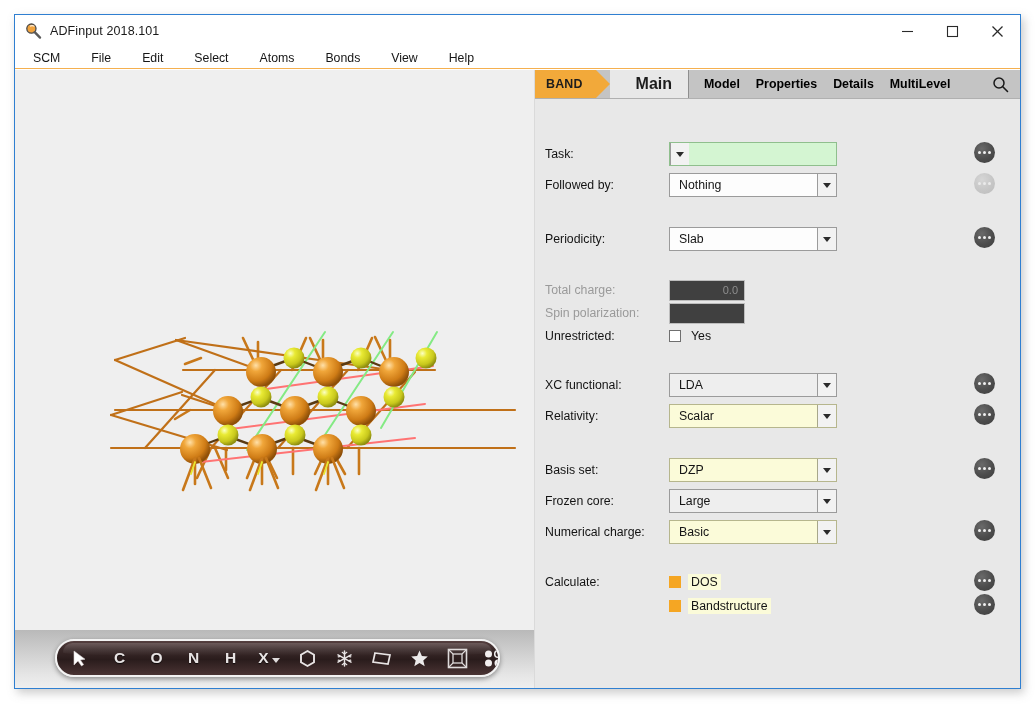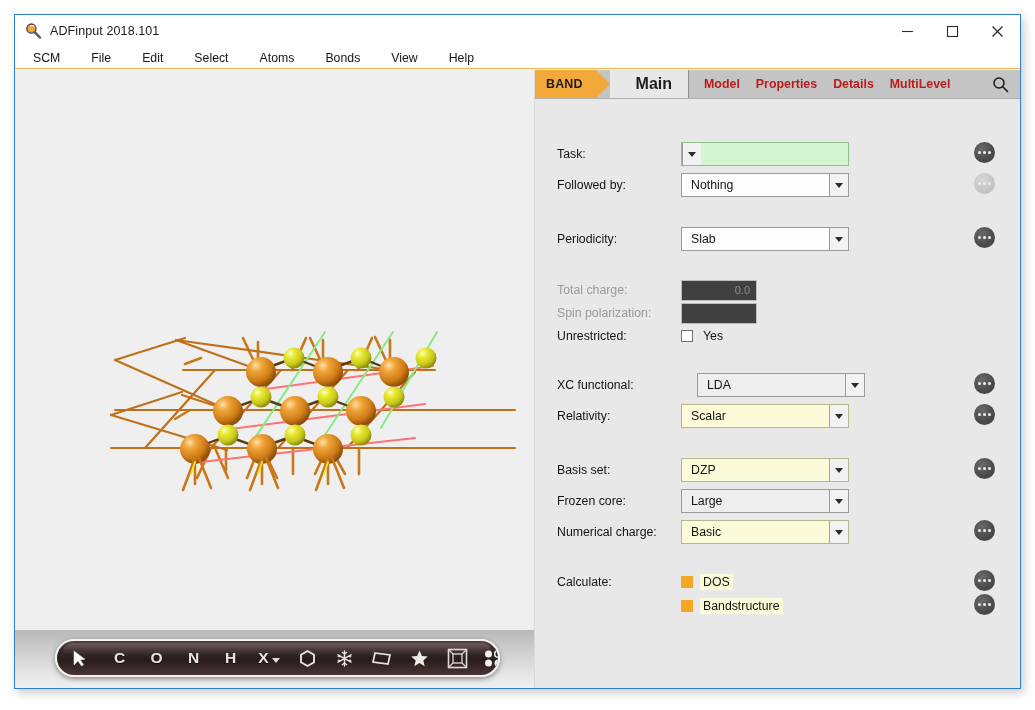--- a/index.html
+++ b/index.html
@@ -169,42 +169,42 @@
   #tab-main {
     background: #e8e8e8;
     color: #1d1d1d;
     font-size: 16px; font-weight: bold;
     display: flex; align-items: center;
     padding: 0 16px 0 26px;
     margin-left: 14px;
     border-right: 1px solid #8e8e8e;
   }
   .tab-other {
-    color: #b91c1c;
+    color: #000000;
     font-size: 12.4px; font-weight: bold;
     display: flex; align-items: center;
     padding: 0 8px;
   }
   #tab-first-gap { width: 7px; }
   #tab-search {
     margin-left: auto;
     width: 40px;
     display: flex; align-items: center; justify-content: center;
     color: #191919;
   }
 
   
   #form {
     flex: 1 1 auto;
     position: relative;
     background: #e8e8e8;
   }
   .row {
     position: absolute;
-    left: 12px; right: 0;
+    left: 0; right: 0;
     height: 24px;
     display: flex; align-items: center;
   }
   .lbl {
     width: 134px;
     padding-left: 10px;
     font-size: 12.3px; color: #141414;
     white-space: nowrap;
   }
   .lbl.dim { color: #9a9a9a; }
@@ -616,21 +616,21 @@
           </div>
 
           <div class="row" style="top:225px;">
             <div class="lbl">Unrestricted:</div>
             <div class="cbwrap">
               <span class="cbox"></span>
               <span class="cbtext">Yes</span>
             </div>
           </div>
 
-          <div class="row" style="top:274px;gap:16px;">
+          <div class="row" style="top:274px;">
             <div class="lbl">XC functional:</div>
             <div class="combo grey">
               <div class="val">LDA</div>
               <div class="arrow">
                   <i></i>
                 </div>
             </div>
           </div>
 
           <div class="row" style="top:305px;">

